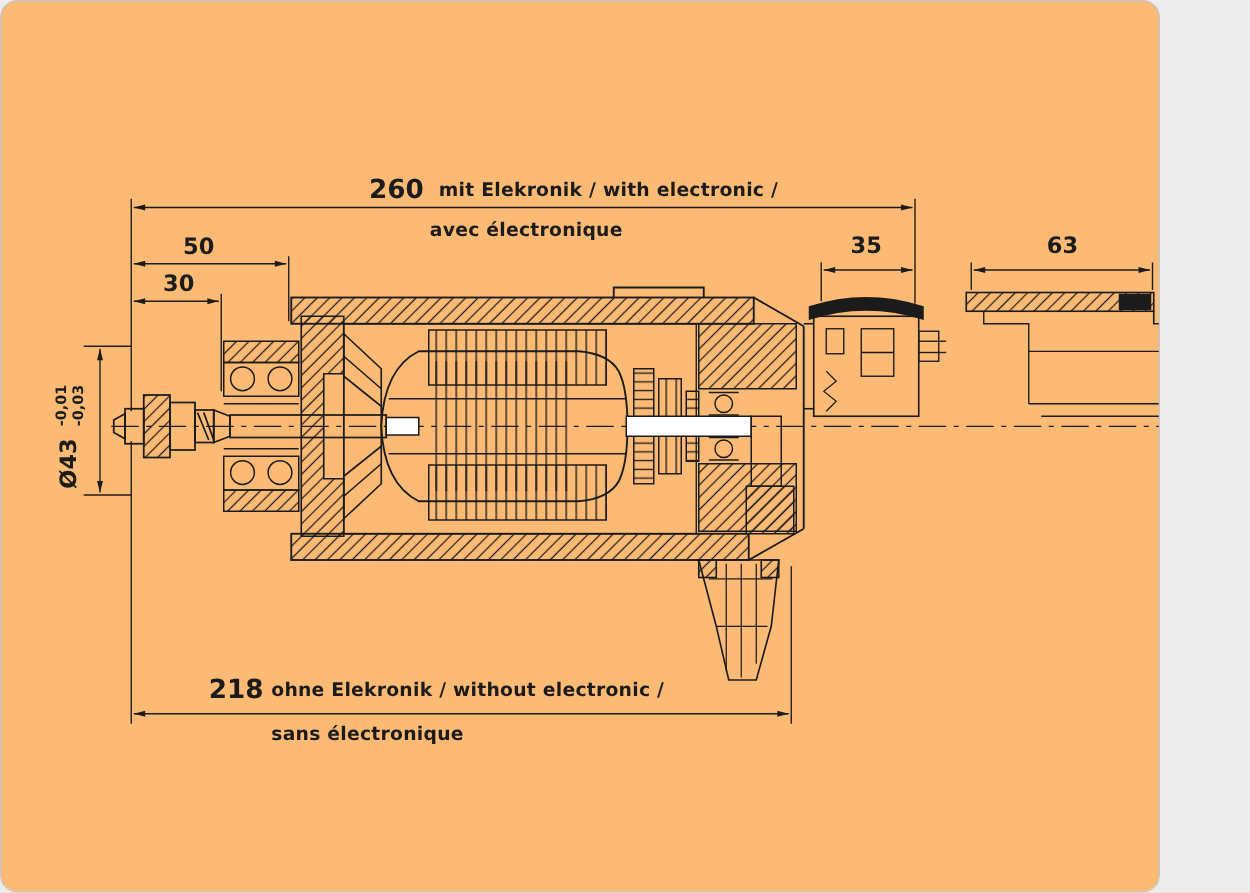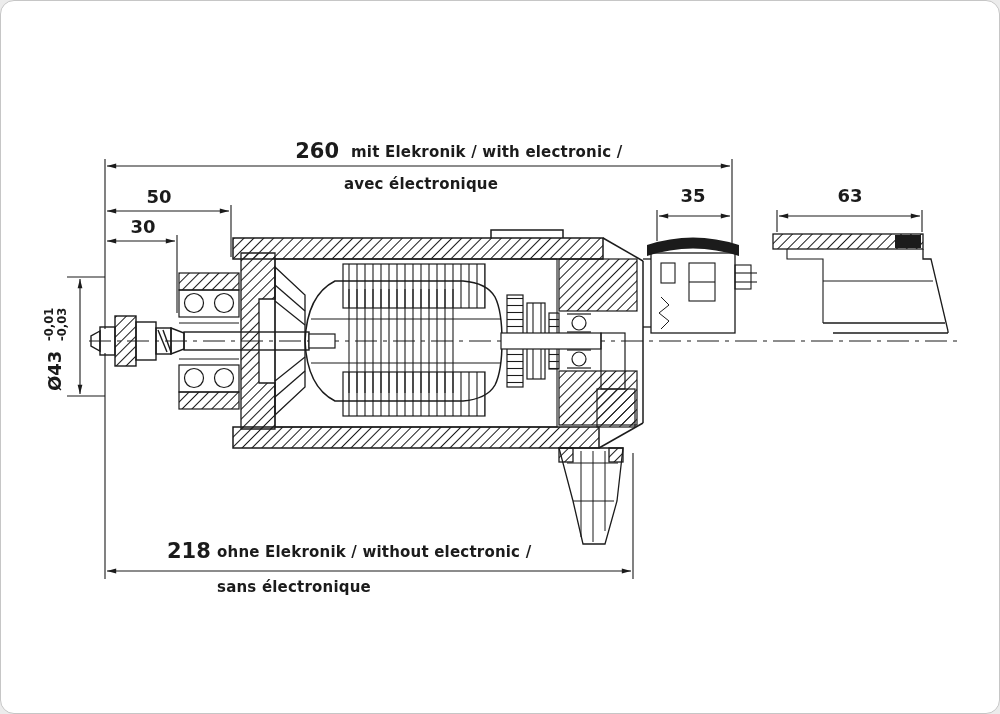--- a/index.html
+++ b/index.html
@@ -1,17 +1,17 @@
 <!DOCTYPE html>
 <html><head>
 <meta charset="utf-8">
 <style>
   html,body{margin:0;padding:0;background:#ececec;}
   .frame{
-    position:relative;width:1000px;height:714px;background:#ffffff;
+    position:relative;width:928px;height:714px;background:#fdba74;
     border:1px solid #c6c6c6;border-radius:14px;overflow:hidden;box-sizing:border-box;
   }
   .frame svg{position:absolute;left:0;top:0;}
   text{
     font-family:"DejaVu Sans","Liberation Sans",sans-serif;
     fill:#1b1b1b;font-weight:bold;
   }
   .num-lg{font-size:21px;}
   .num{font-size:18px;}
   .lbl{font-size:15px;letter-spacing:0.2px;}

